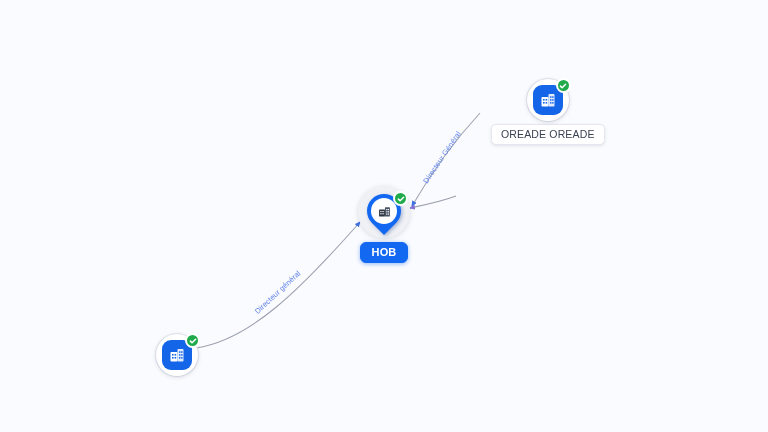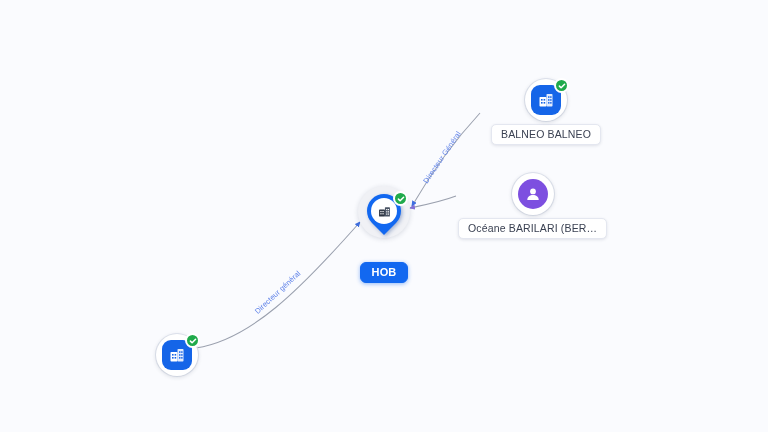--- a/index.html
+++ b/index.html
@@ -197,37 +197,25 @@
           <rect x="11" y="11.1" width="1.5" height="1.5" fill="#1565e8"></rect>
           <rect x="13.1" y="11.1" width="1.5" height="1.5" fill="#1565e8"></rect>
         </svg>
       </div>
       <div class="badge-check on-disc">
         <svg width="8" height="8" viewBox="0 0 8 8">
           <path d="M1.4,4.1 L3.1,5.8 L6.6,2.2" fill="none" stroke="#ffffff" stroke-width="1.5" stroke-linecap="round" stroke-linejoin="round"></path>
         </svg>
       </div>
     </div>
-    <div class="label-pill">BALNEO BALNEO</div>
+    <div class="label-pill">OREADE OREADE</div>
   </div>
 
-  <div class="node" style="left:458px; top:173px;">
-    <div class="disc-wrap">
-      <div class="disc-halo"></div>
-      <div class="disc-icon person">
-        <svg width="18" height="18" viewBox="0 0 18 18">
-          <circle cx="9" cy="6.4" r="2.9" fill="#ffffff"></circle>
-          <path d="M3.3,15 C3.3,11.6 5.9,10 9,10 C12.1,10 14.7,11.6 14.7,15 Z" fill="#ffffff"></path>
-        </svg>
-      </div>
-    </div>
-    <div class="label-pill">Océane BARILARI (BER…</div>
-  </div>
-
-  <div class="node" style="left:356px; top:186px;gap:20px;">
+
+  <div class="node" style="left:356px; top:186px;">
     <div class="pin-wrap">
       <div class="pin-halo"></div>
       <div class="pin-shape"></div>
       <div class="pin-inner">
         <svg width="15" height="15" viewBox="0 0 18 18">
           <rect x="2.5" y="6.5" width="7" height="8.6" rx="0.8" fill="#2b3340"></rect>
           <rect x="9.5" y="3.8" width="6" height="11.3" rx="0.8" fill="#4a5464"></rect>
           <rect x="4" y="8.3" width="1.5" height="1.5" fill="#ffffff"></rect>
           <rect x="6.5" y="8.3" width="1.5" height="1.5" fill="#ffffff"></rect>
           <rect x="4" y="11" width="1.5" height="1.5" fill="#ffffff"></rect>

